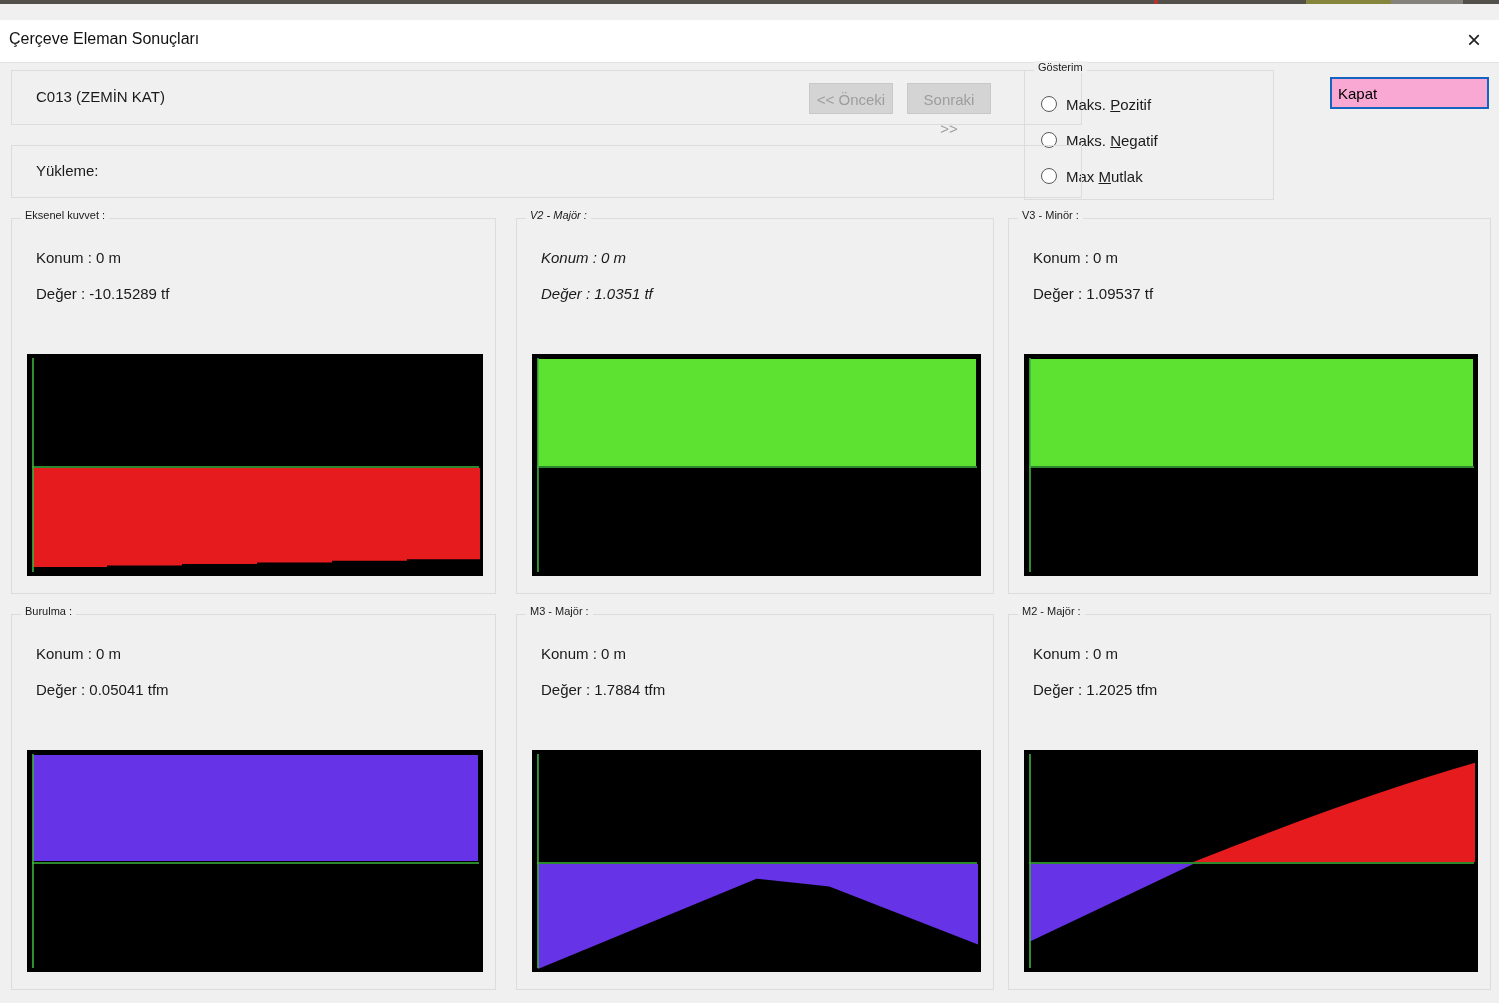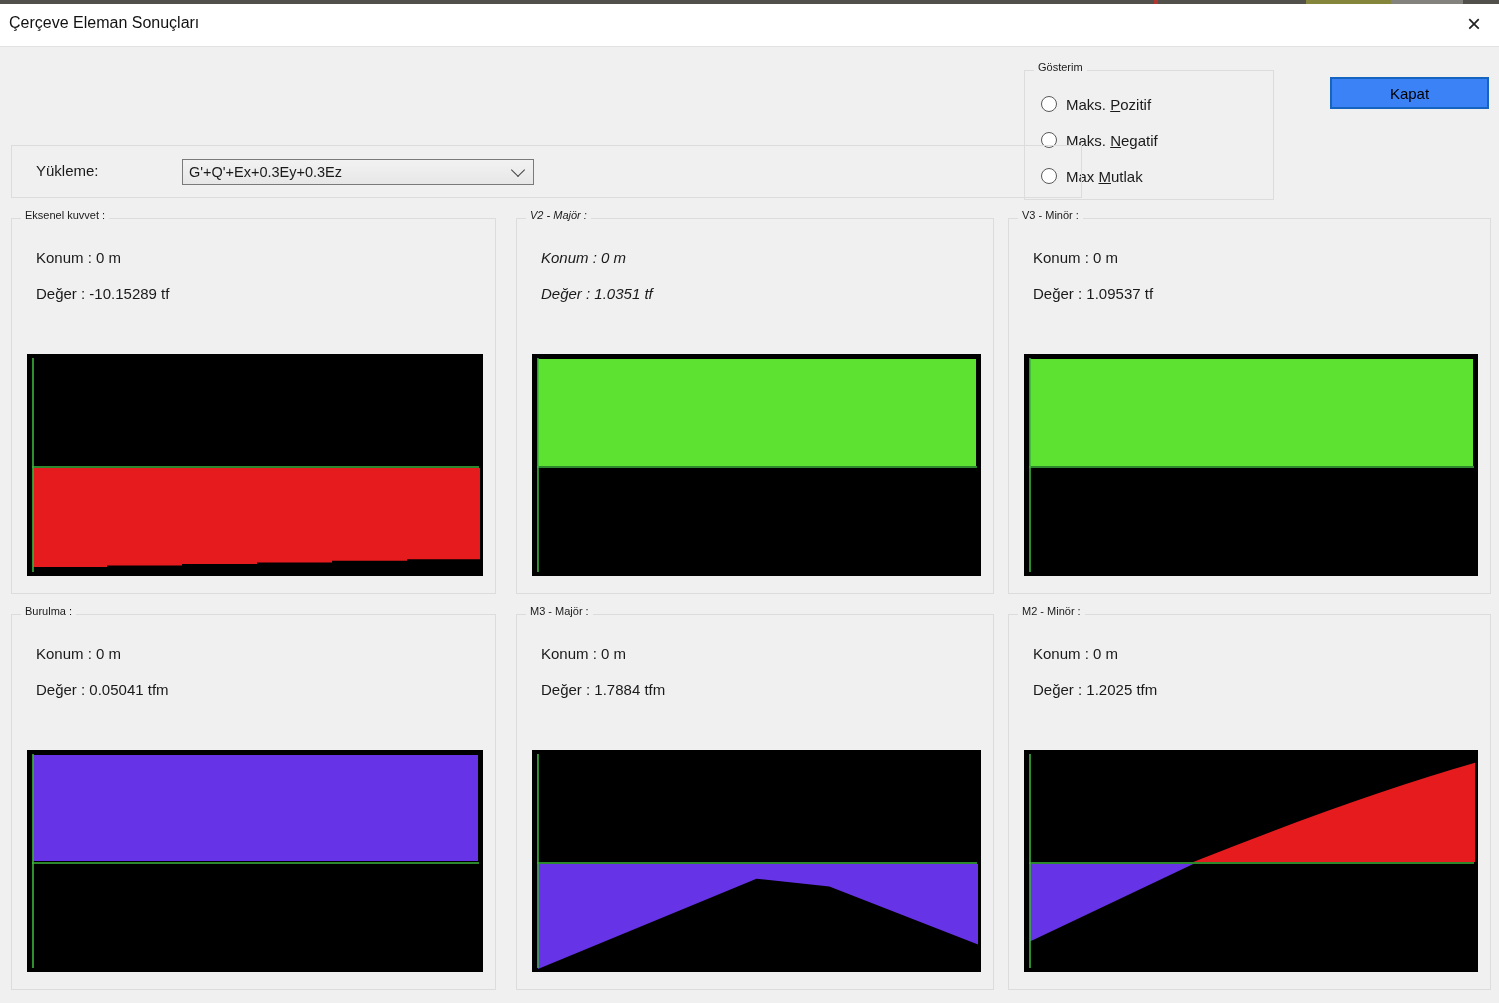--- a/index.html
+++ b/index.html
@@ -9,21 +9,21 @@
     -webkit-font-smoothing:antialiased;
   }
   
   .top-strip{position:absolute;left:0;top:0;width:1499px;height:4px;background:#52504b;}
   .strip-seg{position:absolute;top:0;height:4px;}
   .seg-olive{left:1306px;width:85px;background:#85853c;}
   .seg-gray{left:1391px;width:72px;background:#83827d;}
   .seg-red{left:1154px;width:4px;background:#b03430;}
 
   
-  .title-bar{position:absolute;left:0;top:4px;width:1499px;height:42px;background:#ffffff;border-bottom:1px solid #e2e2e2;}
+  .title-bar{position:absolute;left:0;top:20px;width:1499px;height:42px;background:#ffffff;border-bottom:1px solid #e2e2e2;}
   .window-title{position:absolute;left:9px;top:10px;font-size:16px;color:#111;}
   .close-btn{position:absolute;right:4px;top:2px;width:42px;height:36px;display:flex;align-items:center;justify-content:center;cursor:pointer;background:transparent;border:none;}
   .close-btn span{font-size:24px;font-weight:300;color:#222;line-height:1;}
 
   
   .group{position:absolute;border:1px solid #dcdcdc;}
   .group-label{position:absolute;top:-10px;left:9px;background:#f0f0f0;padding:0 4px;font-size:11px;white-space:nowrap;}
 
   .header-group{left:11px;top:70px;width:1069px;height:53px;}
   .element-name{position:absolute;left:24px;top:17px;font-size:15px;}
@@ -32,21 +32,21 @@
   .prev-btn{left:797px;}
   .next-btn{left:895px;}
 
   .gosterim-group{left:1024px;top:70px;width:248px;height:128px;}
   .radio-row{position:absolute;left:16px;height:20px;display:flex;align-items:center;cursor:pointer;justify-content:center;}
   .radio-row.r0{top:23px;} .radio-row.r1{top:59px;} .radio-row.r2{top:95px;}
   .radio-circle{width:14px;height:14px;border:1px solid #595959;border-radius:50%;background:#ffffff;margin-right:9px;flex:none;}
   .radio-label{font-size:15px;white-space:nowrap;}
   .radio-label .accel{text-decoration:underline;}
 
-  .kapat-btn{position:absolute;left:1330px;top:77px;width:159px;height:32px;background:#3b82f6;border:2px solid #1565c0;font-size:15px;font-family:"Liberation Sans",sans-serif;color:#000;text-align:center;line-height:28px;cursor:pointer;}
+  .kapat-btn{position:absolute;left:1330px;top:77px;width:159px;height:32px;background:#f9a8d4;border:2px solid #1565c0;font-size:15px;font-family:"Liberation Sans",sans-serif;color:#000;text-align:left;line-height:28px;cursor:pointer;}
 
   .yukleme-group{left:11px;top:145px;width:1069px;height:51px;}
   .yukleme-label{position:absolute;left:24px;top:16px;font-size:15px;}
   .load-combo{position:absolute;left:170px;top:13px;width:352px;height:26px;box-sizing:border-box;border:1px solid #7a7a7a;background:linear-gradient(#f2f2f2,#e7e7e7);display:flex;align-items:center;cursor:pointer;}
   .combo-value{font-size:14.5px;padding-left:6px;flex:1;white-space:nowrap;overflow:hidden;}
   .combo-chevron{width:9px;height:9px;border-right:1.6px solid #444;border-bottom:1.6px solid #444;transform:rotate(45deg);margin:-4px 10px 0 0;flex:none;}
 
   
   .panel .konum{position:absolute;left:24px;top:30px;font-size:15px;}
   .panel .deger{position:absolute;left:24px;top:66px;font-size:15px;}
@@ -71,20 +71,25 @@
     <div class="strip-seg seg-red"></div>
   </div>
 
   <div class="title-bar">
     <div class="window-title">Çerçeve Eleman Sonuçları</div>
     <button class="close-btn">
       <span>×</span>
     </button>
   </div>
 
+  <div class="group header-group">
+    <div class="element-name">C013 (ZEMİN KAT)</div>
+    <button class="nav-btn prev-btn" disabled="">&lt;&lt; Önceki</button>
+    <button class="nav-btn next-btn" disabled="">Sonraki &gt;&gt;</button>
+  </div>
 
   <div class="group gosterim-group">
     <div class="group-label">Gösterim</div>
     <div class="radio-row r0">
       <span class="radio-circle"></span>
       <span class="radio-label"><span>Maks. </span><span class="accel">P</span><span>ozitif</span></span>
     </div>
     <div class="radio-row r1">
       <span class="radio-circle"></span>
       <span class="radio-label"><span>Maks. </span><span class="accel">N</span><span>egatif</span></span>
@@ -92,24 +97,20 @@
     <div class="radio-row r2">
       <span class="radio-circle"></span>
       <span class="radio-label"><span>Max </span><span class="accel">M</span><span>utlak</span></span>
     </div>
   </div>
 
   <button class="kapat-btn">Kapat</button>
 
   <div class="group yukleme-group">
     <div class="yukleme-label">Yükleme:</div>
-    <div class="load-combo">
-      <span class="combo-value">G'+Q'+Ex+0.3Ey+0.3Ez</span>
-      <span class="combo-chevron"></span>
-    </div>
   </div>
 
   <div class="group panel p0">
     <div class="group-label">Eksenel kuvvet :</div>
     <div class="konum">Konum : 0 m</div>
     <div class="deger">Değer : -10.15289 tf</div>
     <div class="canvas">
       <svg viewBox="0 0 450 220" preserveAspectRatio="none">
         <polygon points="3,113 450,113 450,206 377,206 377,207.6 302,207.6 302,209.2 227,209.2 227,210.8 152,210.8 152,212.4 77,212.4 77,214 3,214" fill="#e61b1e"></polygon>
         <line x1="2" y1="112" x2="449" y2="112" stroke-width="1.6" stroke="#3cb43c"></line>
@@ -164,21 +165,21 @@
     <div class="canvas">
       <svg viewBox="0 0 450 220" preserveAspectRatio="none">
         <polygon points="3,113 450,113 450,195 299,136 225,128 3,220" fill="#6633e6"></polygon>
         <line x1="2" y1="112" x2="449" y2="112" stroke-width="1.6" stroke="#3cb43c"></line>
         <line x1="3" y1="1" x2="3" y2="219" stroke-width="1.6" stroke="#3cb43c"></line>
       </svg>
     </div>
   </div>
 
   <div class="group panel p5">
-    <div class="group-label">M2 - Minör :</div>
+    <div class="group-label">M2 - Majör :</div>
     <div class="konum">Konum : 0 m</div>
     <div class="deger">Değer : 1.2025 tfm</div>
     <div class="canvas">
       <svg viewBox="0 0 450 220" preserveAspectRatio="none">
         <polygon points="3,113 167,113 3,192" fill="#6633e6"></polygon>
         <path d="M 167 111 L 450 111 L 450 10 Q 330 45 167 111 Z" fill="#e61b1e"></path>
         <line x1="2" y1="112" x2="449" y2="112" stroke-width="1.6" stroke="#3cb43c"></line>
         <line x1="3" y1="1" x2="3" y2="219" stroke-width="1.6" stroke="#3cb43c"></line>
       </svg>
     </div>

